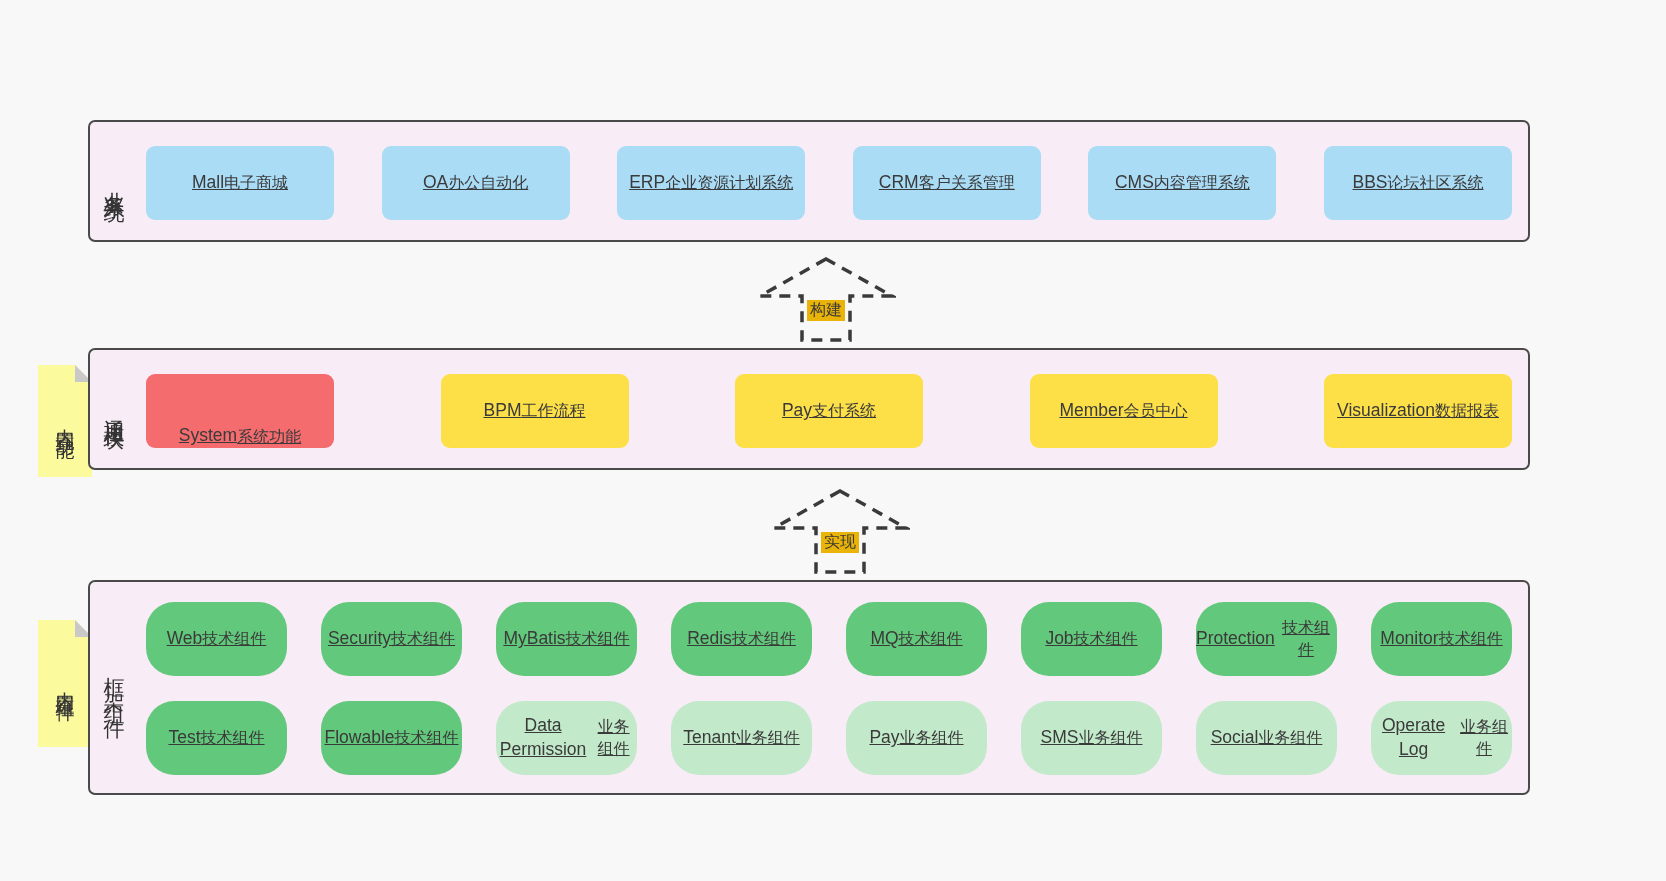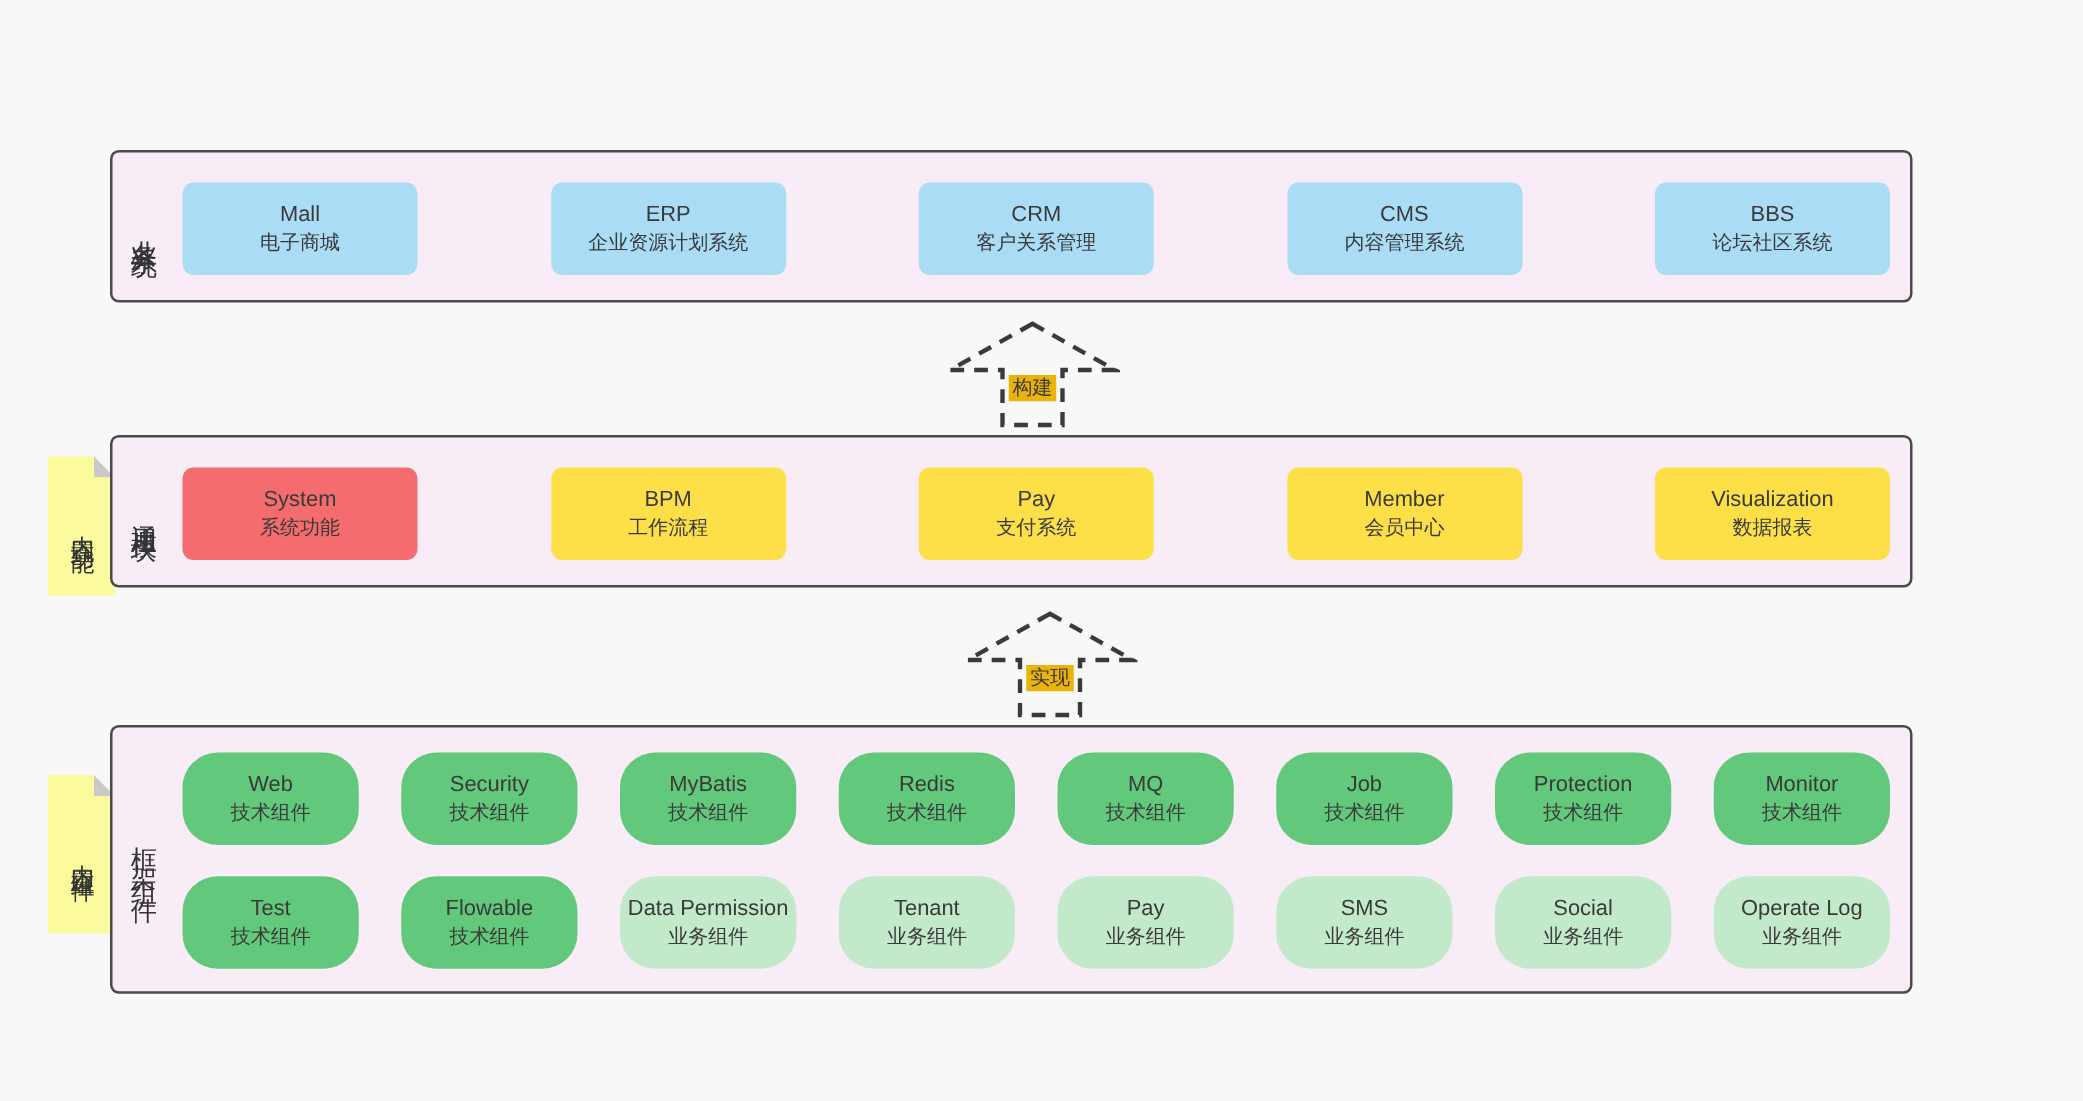--- a/index.html
+++ b/index.html
@@ -20,29 +20,29 @@
     writing-mode:vertical-rl;
     font-size:21px;letter-spacing:3px;color:#333;
   }
   .panel-label.spread{letter-spacing:14px;}
   .boxes-row{
     position:absolute;left:56px;right:16px;
     display:flex;justify-content:space-between;align-items:center;
   }
   .box{
     height:74px;border-radius:9px;
-    display:flex;flex-direction:column;align-items:center;justify-content:center;
-    text-align:center;line-height:1.35;
+    display:flex;flex-direction:row;align-items:center;justify-content:center;
+    text-align:center;line-height:1.35;text-decoration:underline;
   }
   .box .en{font-size:17.5px;}
   .box .zh{font-size:16px;}
   .w-lg{width:188px;}
   .w-sm{width:141px;border-radius:28px;}
   .c-blue{background:#aadcf6;}
-  .c-red{background:#f56c6f;}
+  .c-red{background:#f56c6f;align-items:flex-end;}
   .c-pink{background:#fde047;justify-content:center;}
   .c-green{background:#62c87b;}
   .c-lgreen{background:#c2e9ca;}
   .sticky{
     position:absolute;left:38px;width:54px;
     background:#fbfb9e;
     clip-path:polygon(0 0, calc(100% - 17px) 0, 100% 17px, 100% 100%, 0 100%);
     display:flex;align-items:center;justify-content:center;
     writing-mode:vertical-rl;
     font-size:19px;letter-spacing:4px;color:#333;
@@ -64,20 +64,24 @@
 <body>
 
 <div class="panel" style="top:120px;height:122px;">
   <div class="panel-label">业务系统</div>
   <div class="boxes-row" style="top:24px;">
     <div class="box w-lg c-blue">
       <span class="en">Mall</span>
       <span class="zh">电子商城</span>
     </div>
     <div class="box w-lg c-blue">
+      <span class="en">OA</span>
+      <span class="zh">办公自动化</span>
+    </div>
+    <div class="box w-lg c-blue">
       <span class="en">ERP</span>
       <span class="zh">企业资源计划系统</span>
     </div>
     <div class="box w-lg c-blue">
       <span class="en">CRM</span>
       <span class="zh">客户关系管理</span>
     </div>
     <div class="box w-lg c-blue">
       <span class="en">CMS</span>
       <span class="zh">内容管理系统</span>

